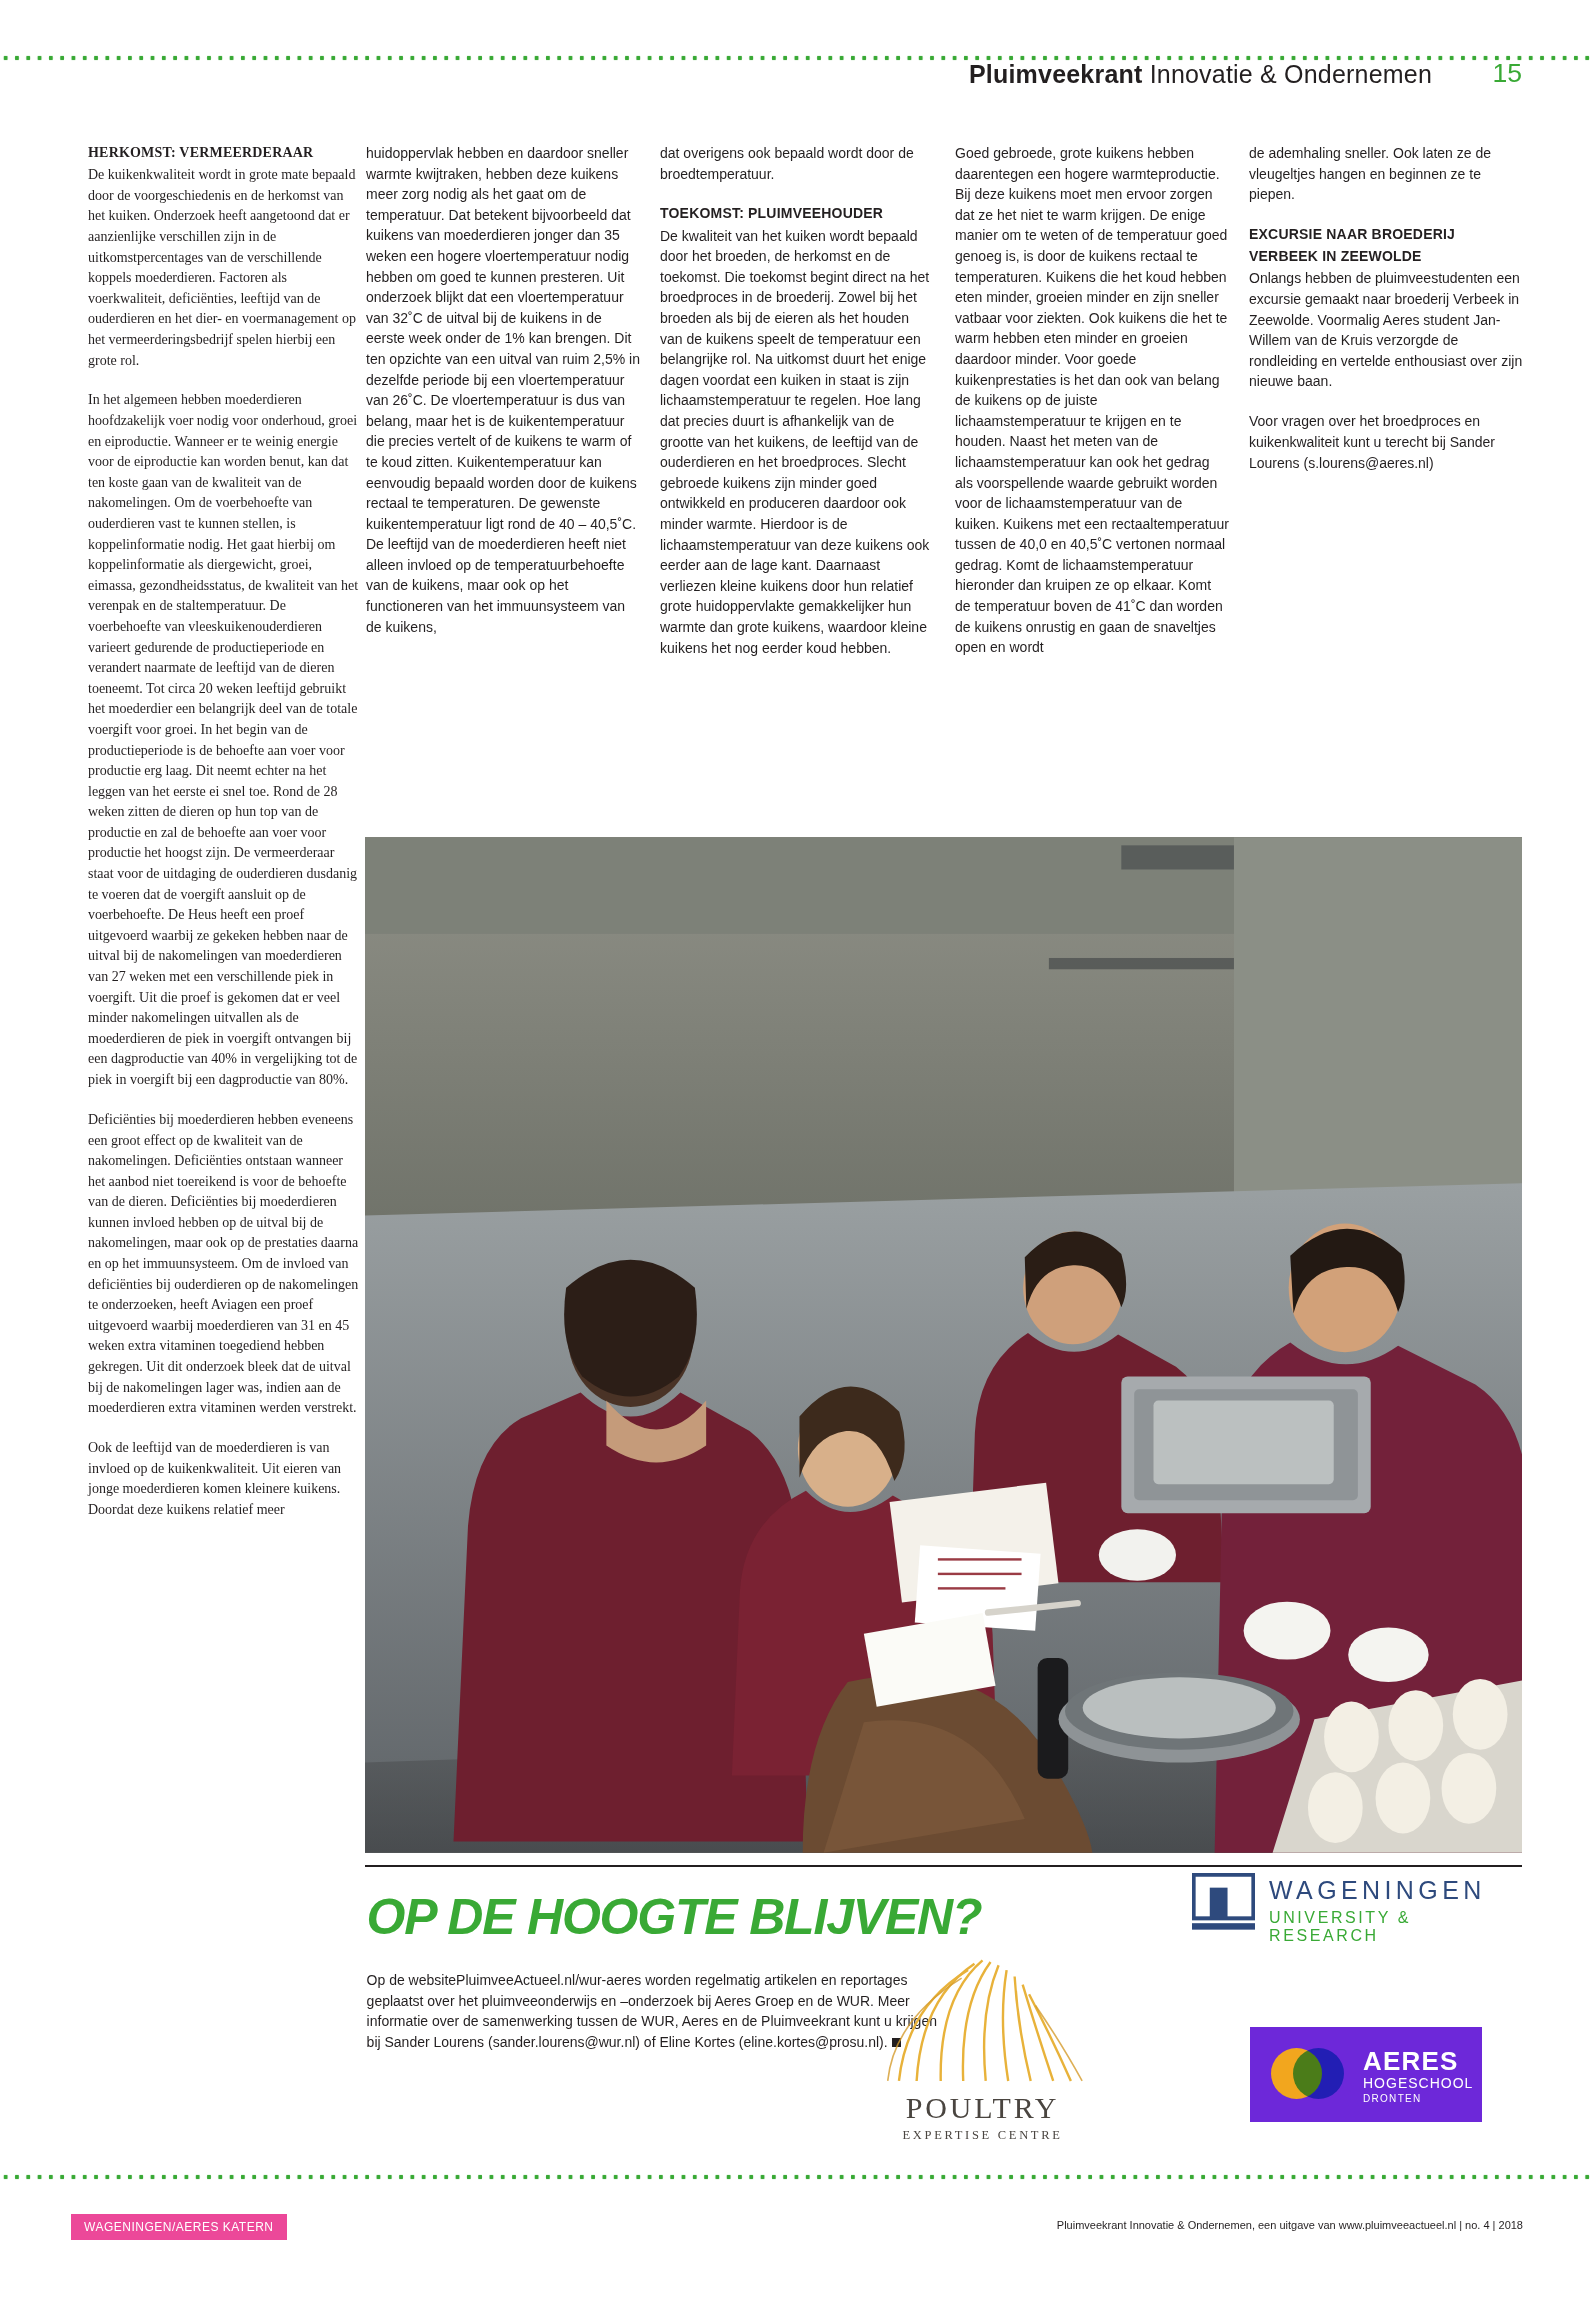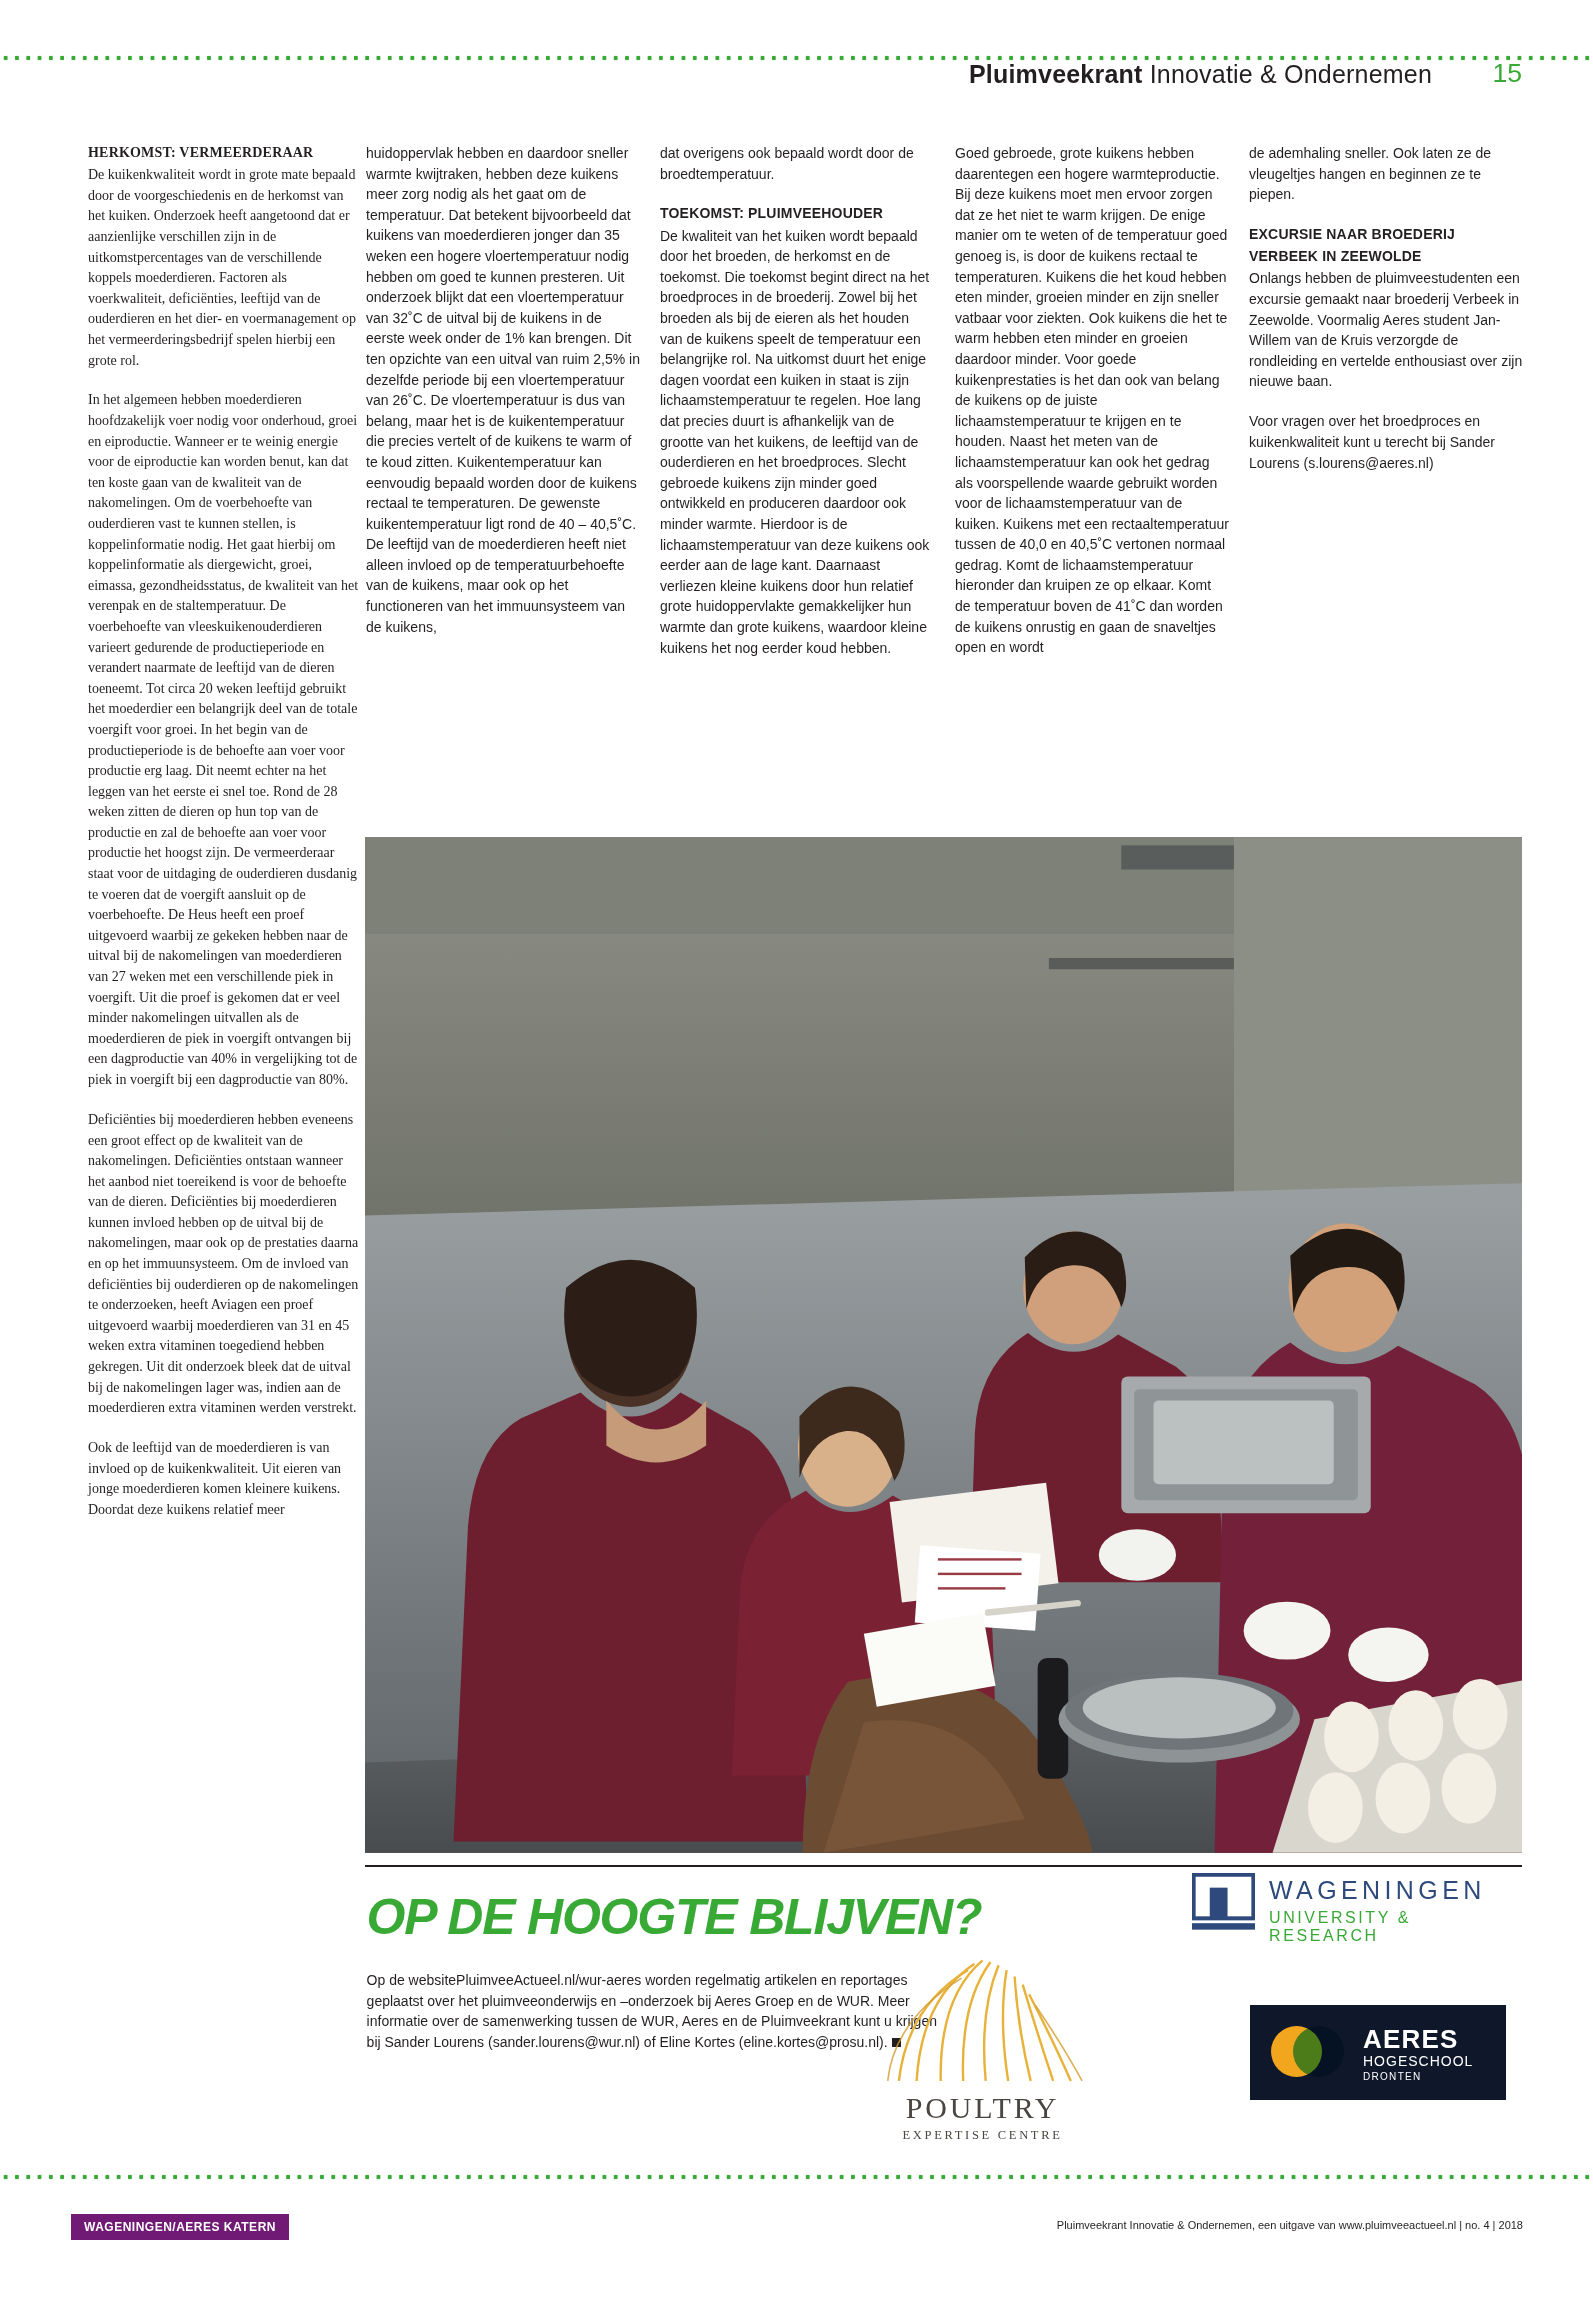--- a/index.html
+++ b/index.html
@@ -221,24 +221,24 @@
     font-size: 12.5px;
     letter-spacing: 2.7px;
     color: #4a4540;
     font-family: "Liberation Serif", serif;
   }
 
   
   .aeres {
     position: absolute;
     left: 885px;
-    top: 140px;
-    width: 256px;
+    top: 162px;
+    width: 232px;
     height: 95px;
-    background: #0f172a;
+    background: #6d28d9;
   }
   .aeres-circ1 {
     position: absolute;
     left: 21px;
     top: 21px;
     width: 51px;
     height: 51px;
     border-radius: 50%;
     background: #f2a61e;
   }
@@ -284,24 +284,24 @@
     position: absolute;
     left: 71px;
     top: 2214px;
     width: 1452px;
     height: 35px;
   }
   .footer-tag {
     position: absolute;
     left: 0;
     top: 0;
-    background: #701a75;
+    background: #ec4899;
     color: #ffffff;
     font-size: 12px;
-    font-weight: bold;
+    font-weight: normal;
     letter-spacing: 0.5px;
     padding: 5.6px 13px 6.4px 13px;
   }
   .footer-right {
     position: absolute;
     right: 0;
     top: 4.8px;
     font-size: 11px;
     color: #231f20;
     white-space: nowrap;

